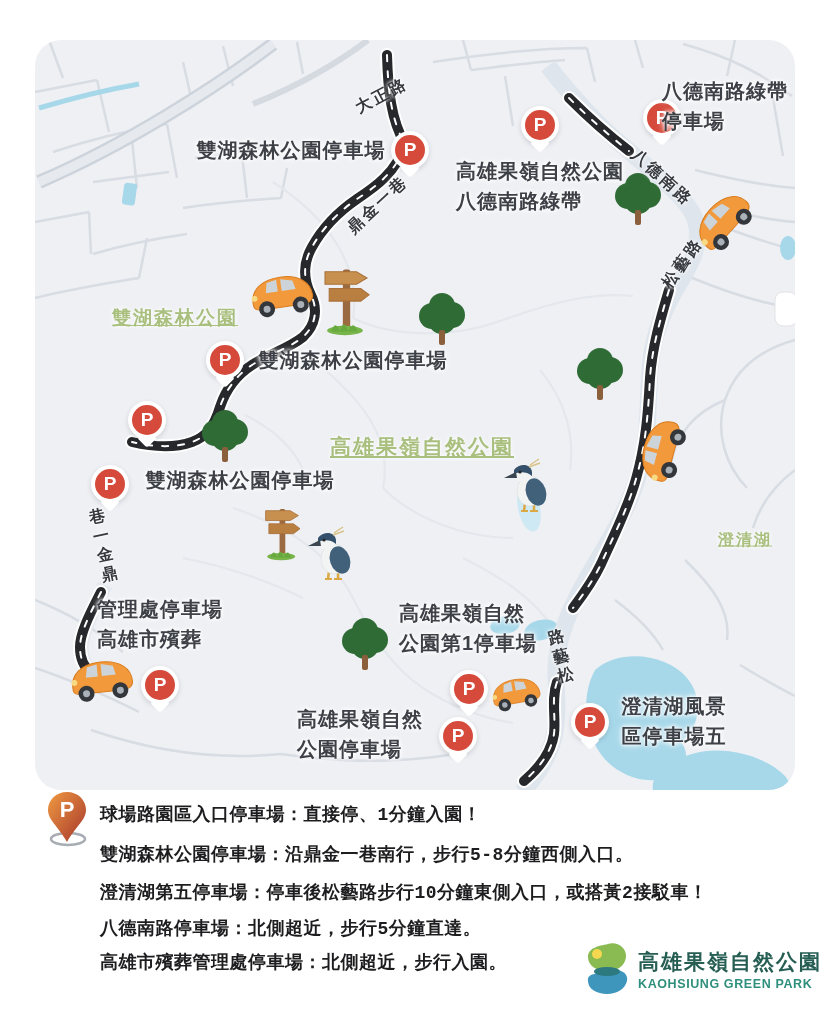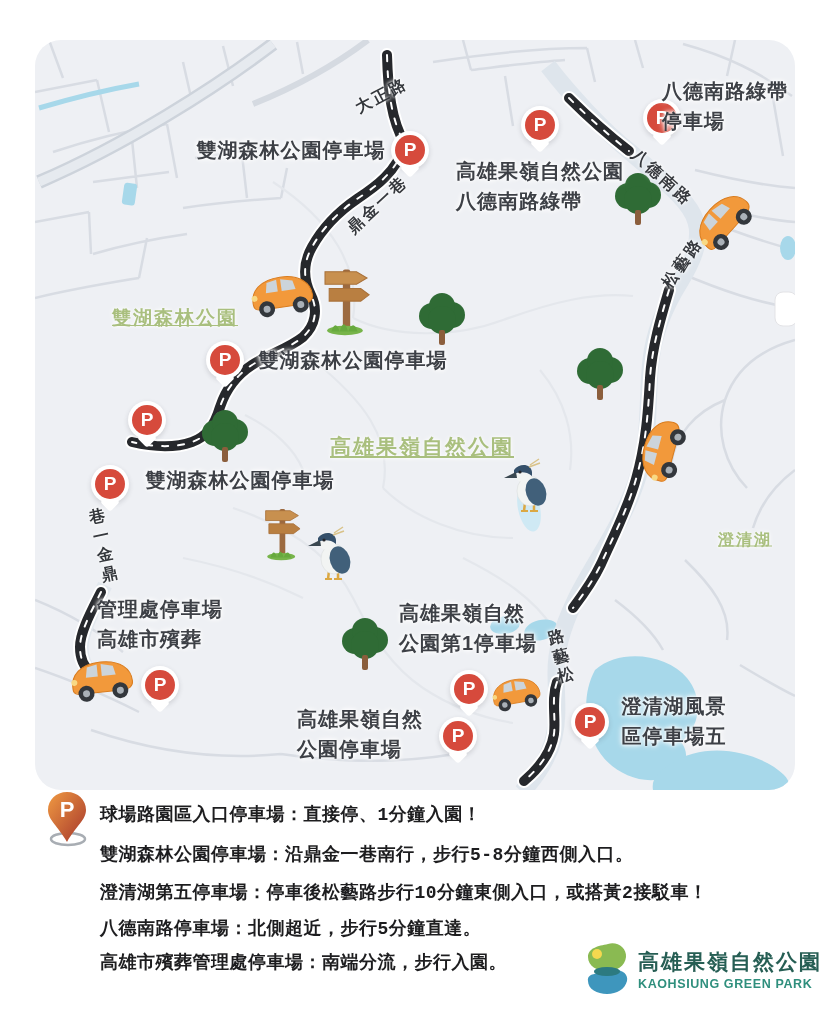--- a/index.html
+++ b/index.html
@@ -276,21 +276,21 @@
         <stop offset="1" stop-color="#a5362c"></stop>
   </linearGradient>
     </defs>
   <text x="27" y="29" text-anchor="middle" font-size="22" font-weight="bold" fill="#ffffff" font-family="Liberation Sans, DejaVu Sans, sans-serif">P</text>
 </svg>
 
 <div class="legend-row" style="top:802px">球場路園區入口停車場：直接停、1分鐘入園！</div>
 <div class="legend-row" style="top:842px">雙湖森林公園停車場：沿鼎金一巷南行，步行5-8分鐘西側入口。</div>
 <div class="legend-row" style="top:880px">澄清湖第五停車場：停車後松藝路步行10分鐘東側入口，或搭黃2接駁車！</div>
 <div class="legend-row" style="top:916px">八德南路停車場：北側超近，步行5分鐘直達。</div>
-<div class="legend-row" style="top:950px">高雄市殯葬管理處停車場：南端分流，步行入園。</div>
+<div class="legend-row" style="top:950px">高雄市殯葬管理處停車場：北側超近，步行入園。</div>
 
 <svg class="logo-icon" width="50" height="58" viewBox="0 0 50 58">
   <path d="M25,3 C34,0 44,7 43,16 C42,25 34,30 24,30 C14,30 5,25 5,16 C5,7 15,5 25,3 Z" fill="#8aba52"></path>
   <circle cx="14" cy="13" r="5" fill="#f5d84f"></circle>
   <path d="M25,30 C36,26 46,32 44,40 C42,48 34,53 24,53 C14,53 5,48 5,40 C4,32 14,33 25,30 Z" fill="#3e96bd"></path>
   <ellipse cx="24" cy="30.5" rx="13" ry="4.5" fill="#2c7a80"></ellipse>
 </svg>
 <div class="logo-title">高雄果嶺自然公園</div>
 <div class="logo-sub">KAOHSIUNG GREEN PARK</div>
 

